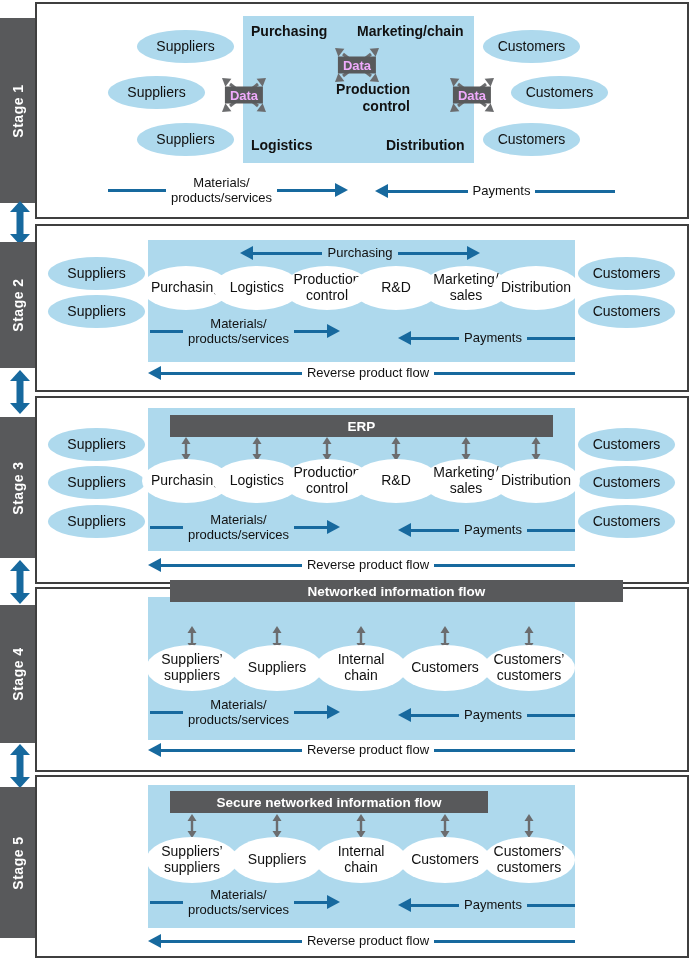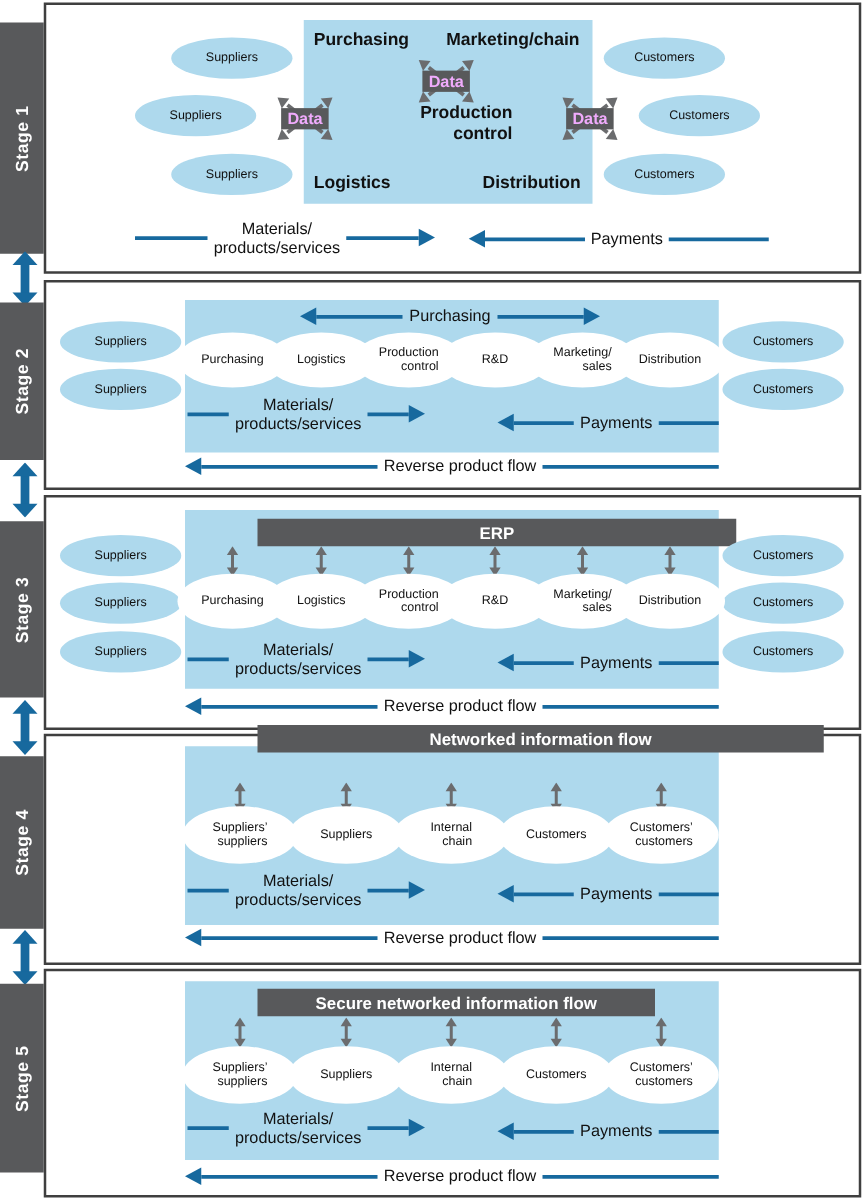--- a/index.html
+++ b/index.html
@@ -14,23 +14,23 @@
   #canvas { position:relative; width:691px; height:962px; background:#fff; overflow:hidden; }
   .abs { position:absolute; }
   .stage-group { position:absolute; left:0; top:0; width:0; height:0; }
   .panel { position:absolute; left:35px; width:654px; background:#fff; border:2px solid var(--pb); }
   .stagebar { position:absolute; left:0; width:35px; background:var(--dg);
               display:flex; align-items:center; justify-content:center; }
   .stagebar .txt { transform:rotate(-90deg); color:#fff; font-weight:bold; font-size:14px;
                    white-space:nowrap; letter-spacing:0.5px; }
   .bluebox { position:absolute; background:var(--lb); }
   .darkbar { position:absolute; background:var(--dg); color:#fff; font-weight:bold; font-size:13.5px;
-             display:flex; align-items:center; justify-content:center;margin-left:36px; }
+             display:flex; align-items:center; justify-content:center; }
   .ell { position:absolute; border-radius:50%; display:flex; align-items:center; justify-content:center;
-         text-align:right; font-size:10px; line-height:1.12; white-space:pre-line; }
+         text-align:center; font-size:14px; line-height:1.12; white-space:pre-line; }
   .ell.b { background:var(--lb); }
   .ell.w { background:#fff; }
   .harrow { position:absolute; display:flex; align-items:center; }
   .harrow .seg { flex:1; height:3px; background:var(--ab); }
   .harrow .lbl { padding:0 5px; font-size:13px; text-align:center; line-height:1.18; white-space:pre-line; }
   .harrow .hl  { width:0; height:0; border-top:7px solid transparent; border-bottom:7px solid transparent;
                  border-right:13px solid var(--ab); }
   .harrow .hr  { width:0; height:0; border-top:7px solid transparent; border-bottom:7px solid transparent;
                  border-left:13px solid var(--ab); }
   .cl { position:absolute; font-size:14px; font-weight:bold; }

